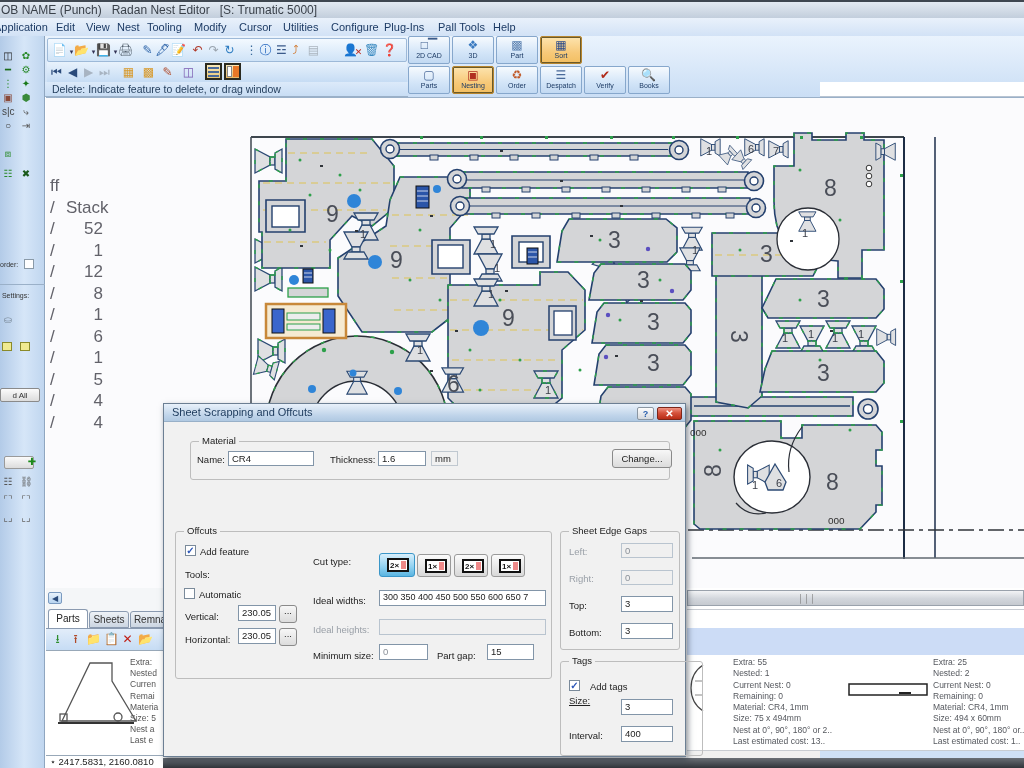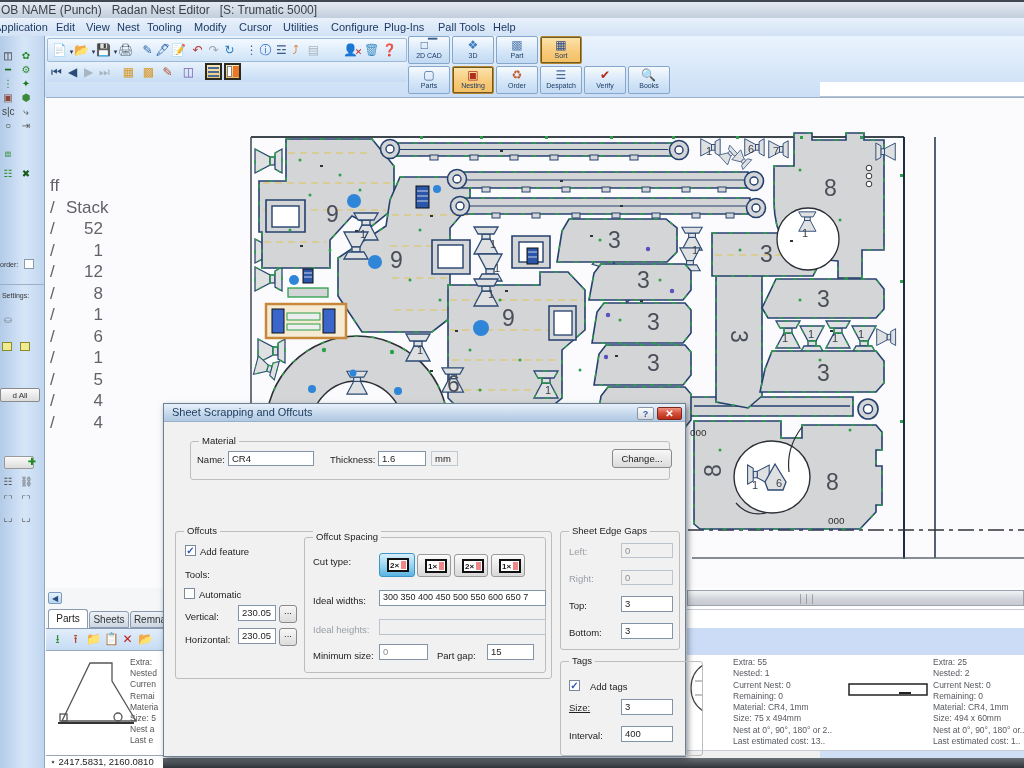--- a/index.html
+++ b/index.html
@@ -113,20 +113,21 @@
   <div class="bigb" style="left:496px;top:36px;width:42px;"><span class="bi" style="color:#5a80b0;">▩</span>Part</div>
   <div class="bigb on" style="left:540px;top:36px;width:42px;"><span class="bi" style="color:#2a4a8a;">▦</span>Sort</div>
 
   <div class="bigb" style="left:408px;top:66px;width:42px;"><span class="bi" style="color:#4a6a9a;">▢</span>Parts</div>
   <div class="bigb on" style="left:452px;top:66px;width:42px;"><span class="bi" style="color:#b03020;">▣</span>Nesting</div>
   <div class="bigb" style="left:496px;top:66px;width:42px;"><span class="bi" style="color:#c05a2a;">♻</span>Order</div>
   <div class="bigb" style="left:540px;top:66px;width:42px;"><span class="bi" style="color:#4a6a9a;">☰</span>Despatch</div>
   <div class="bigb" style="left:584px;top:66px;width:42px;"><span class="bi" style="color:#b02a1a;">✔</span>Verify</div>
   <div class="bigb" style="left:628px;top:66px;width:42px;"><span class="bi" style="color:#3a6aaa;">🔍</span>Books</div>
   <div class="abs" style="left:820px;top:82px;width:204px;height:15px;background:#fff;border-bottom:1px solid #b8c4d2;"></div>
+  <div class="abs" id="prompt">Delete: Indicate feature to delete, or drag window</div>
   <div class="abs" id="sidebar">
     <span class="sic" style="left:2px;top:14px;color:#222;">◫</span>
       <span class="sic" style="left:20px;top:14px;color:#2a8a2a;">✿</span>
     <span class="sic" style="left:2px;top:28px;color:#1a6a1a;">━</span>
       <span class="sic" style="left:20px;top:28px;color:#2a8a2a;">⚙</span>
     <span class="sic" style="left:2px;top:42px;color:#2a8a2a;">⋮</span>
       <span class="sic" style="left:20px;top:42px;color:#1a7a1a;">✦</span>
     <span class="sic" style="left:2px;top:56px;color:#8a4a3a;">▣</span>
       <span class="sic" style="left:20px;top:56px;color:#3a8a3a;">⬢</span>
     <span class="sic" style="left:2px;top:70px;color:#444;">s|c</span>
@@ -636,23 +637,20 @@
     <div class="lbl" style="left:21px;top:165px;">Tools:</div>
     <div class="cb" style="left:20px;top:184px;"></div>
     <div class="lbl" style="left:35px;top:185px;">Automatic</div>
     <div class="lbl" style="left:21px;top:207px;">Vertical:</div>
     <div class="tbox" style="left:74px;top:201px;width:38px;height:16px;">230.05</div>
     <div class="btn" style="left:115px;top:201px;width:18px;height:18px;line-height:10px;">...</div>
     <div class="lbl" style="left:21px;top:230px;">Horizontal:</div>
     <div class="tbox" style="left:74px;top:224px;width:38px;height:16px;">230.05</div>
     <div class="btn" style="left:115px;top:224px;width:18px;height:18px;line-height:10px;">...</div>
 
-    <div class="grp" style="left:140px;top:133px;width:242px;height:136px;">
-        <div class="glbl">Offcut Spacing</div>
-      </div>
     <div class="lbl" style="left:149px;top:152px;">Cut type:</div>
     <div class="abs" style="left:215px;top:149px;width:36px;height:24px;background:linear-gradient(#d8effc,#8ed0f0 60%,#5ab4e0);border:1px solid #3a96c8;border-radius:3px;"></div>
     <div class="abs" style="left:253px;top:150px;width:34px;height:23px;background:linear-gradient(#fbfbfb,#d8d8d8);border:1px solid #9a9a9a;border-radius:3px;"></div>
     <div class="abs" style="left:290px;top:150px;width:34px;height:23px;background:linear-gradient(#fbfbfb,#d8d8d8);border:1px solid #9a9a9a;border-radius:3px;"></div>
     <div class="abs" style="left:327px;top:150px;width:34px;height:23px;background:linear-gradient(#fbfbfb,#d8d8d8);border:1px solid #9a9a9a;border-radius:3px;"></div>
     <svg class="abs" style="left:215px;top:149px;" width="150" height="25" viewBox="0 0 150 25">
       <g stroke="#111" fill="none" stroke-width="2">
         <rect x="9" y="6" width="20" height="12" fill="#fff"></rect>
         <rect x="47" y="7" width="20" height="12" fill="#fff"></rect>
         <rect x="84" y="7" width="20" height="12" fill="#fff"></rect>
@@ -688,18 +686,18 @@
     <div class="lbl" style="left:405px;top:196px;">Top:</div>
     <div class="tbox" style="left:457px;top:192px;width:52px;height:16px;">3</div>
     <div class="lbl" style="left:405px;top:223px;">Bottom:</div>
     <div class="tbox" style="left:457px;top:219px;width:52px;height:16px;">3</div>
 
     <div class="grp" style="left:396px;top:257px;width:143px;height:95px;">
         <div class="glbl">Tags</div>
       </div>
     <div class="cb" style="left:405px;top:276px;">✓</div>
     <div class="lbl" style="left:420px;top:277px;margin-left:6px;">Add tags</div>
-    <div class="lbl" style="left:405px;top:298px;text-decoration:underline;">Size:</div>
+    <div class="lbl" style="left:405px;top:291px;text-decoration:underline;">Size:</div>
     <div class="tbox" style="left:457px;top:295px;width:52px;height:16px;">3</div>
     <div class="lbl" style="left:405px;top:326px;">Interval:</div>
     <div class="tbox" style="left:457px;top:322px;width:52px;height:16px;">400</div>
   </div>
 </div>
 
 </body></html>

